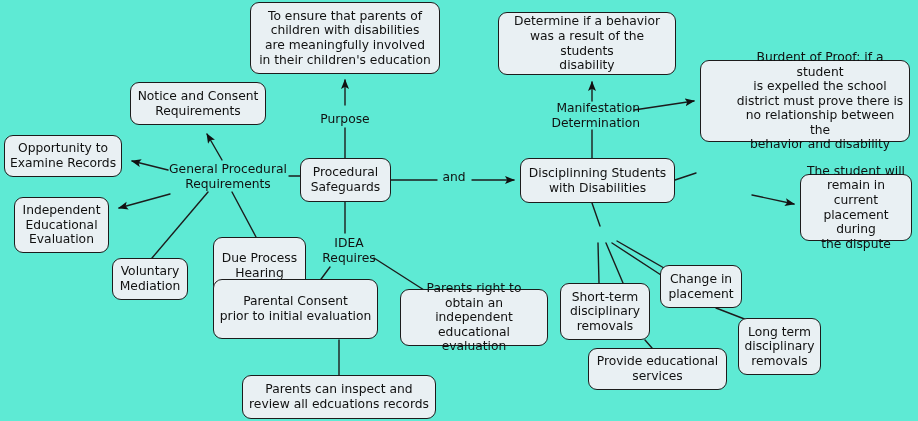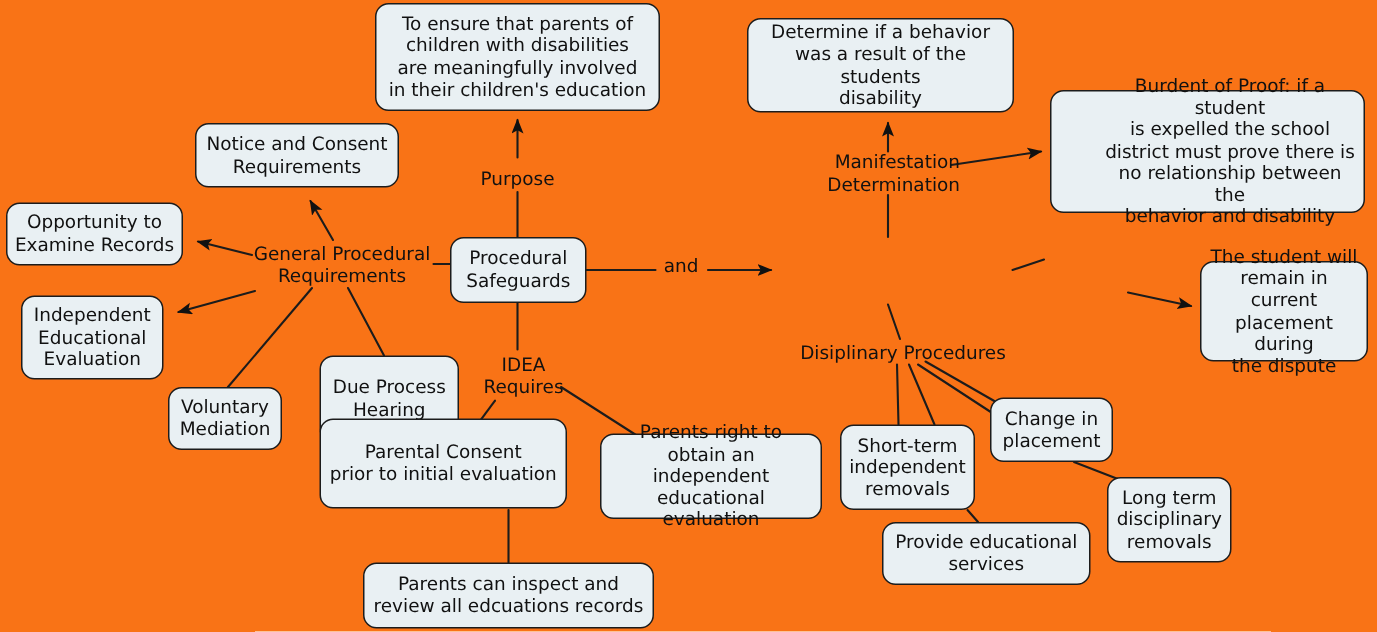--- a/index.html
+++ b/index.html
@@ -5,21 +5,21 @@
 <style>
   html, body {
     margin: 0;
     padding: 0;
     background: #ffffff;
   }
   #canvas {
     position: relative;
     width: 918px;
     height: 421px;
-    background: #f97316;
+    background: #5eead4;
     overflow: hidden;
     font-family: "DejaVu Sans", "Liberation Sans", sans-serif;
   }
   #edge-layer {
     position: absolute;
     left: 0;
     top: 0;
     width: 918px;
     height: 421px;
     pointer-events: none;
@@ -153,28 +153,30 @@
   <div class="node" style="left:498px; top:12px; width:178px; height:63px;">Determine if a behavior
 was a result of the students
 disability</div>
 
   <div class="node" style="left:700px; top:60px; width:210px; height:82px;padding-left:34px;">Burdent of Proof: if a student
 is expelled the school
 district must prove there is
 no relationship between the
 behavior and disability</div>
 
+  <div class="node" style="left:520px; top:158px; width:155px; height:45px;">Disciplinning Students
+with Disabilities</div>
 
   <div class="node" style="left:800px; top:174px; width:112px; height:67px;">The student will
 remain in current
 placement during
 the dispute</div>
 
   <div class="node" style="left:560px; top:283px; width:90px; height:57px;">Short-term
-independent
+disciplinary
 removals</div>
 
   <div class="node" style="left:660px; top:265px; width:82px; height:43px;">Change in
 placement</div>
 
   <div class="node" style="left:588px; top:348px; width:139px; height:42px;">Provide educational
 services</div>
 
   <div class="node" style="left:738px; top:318px; width:83px; height:57px;">Long term
 disciplinary
@@ -187,15 +189,14 @@
 
   <div class="edge-label" style="left:320px; top:236px; width:58px;">IDEA
 Requires</div>
 
   <div class="edge-label" style="left:440px; top:170px; width:28px;">and</div>
 
   <div class="edge-label" style="left:546px; top:101px; width:94px;text-align:right;">Manifestation
 Determination</div>
 
 
-  <div class="edge-label" style="left:532px; top:228px; width:140px;">Disiplinary Procedures</div>
 
 </div>
 
 </body></html>

